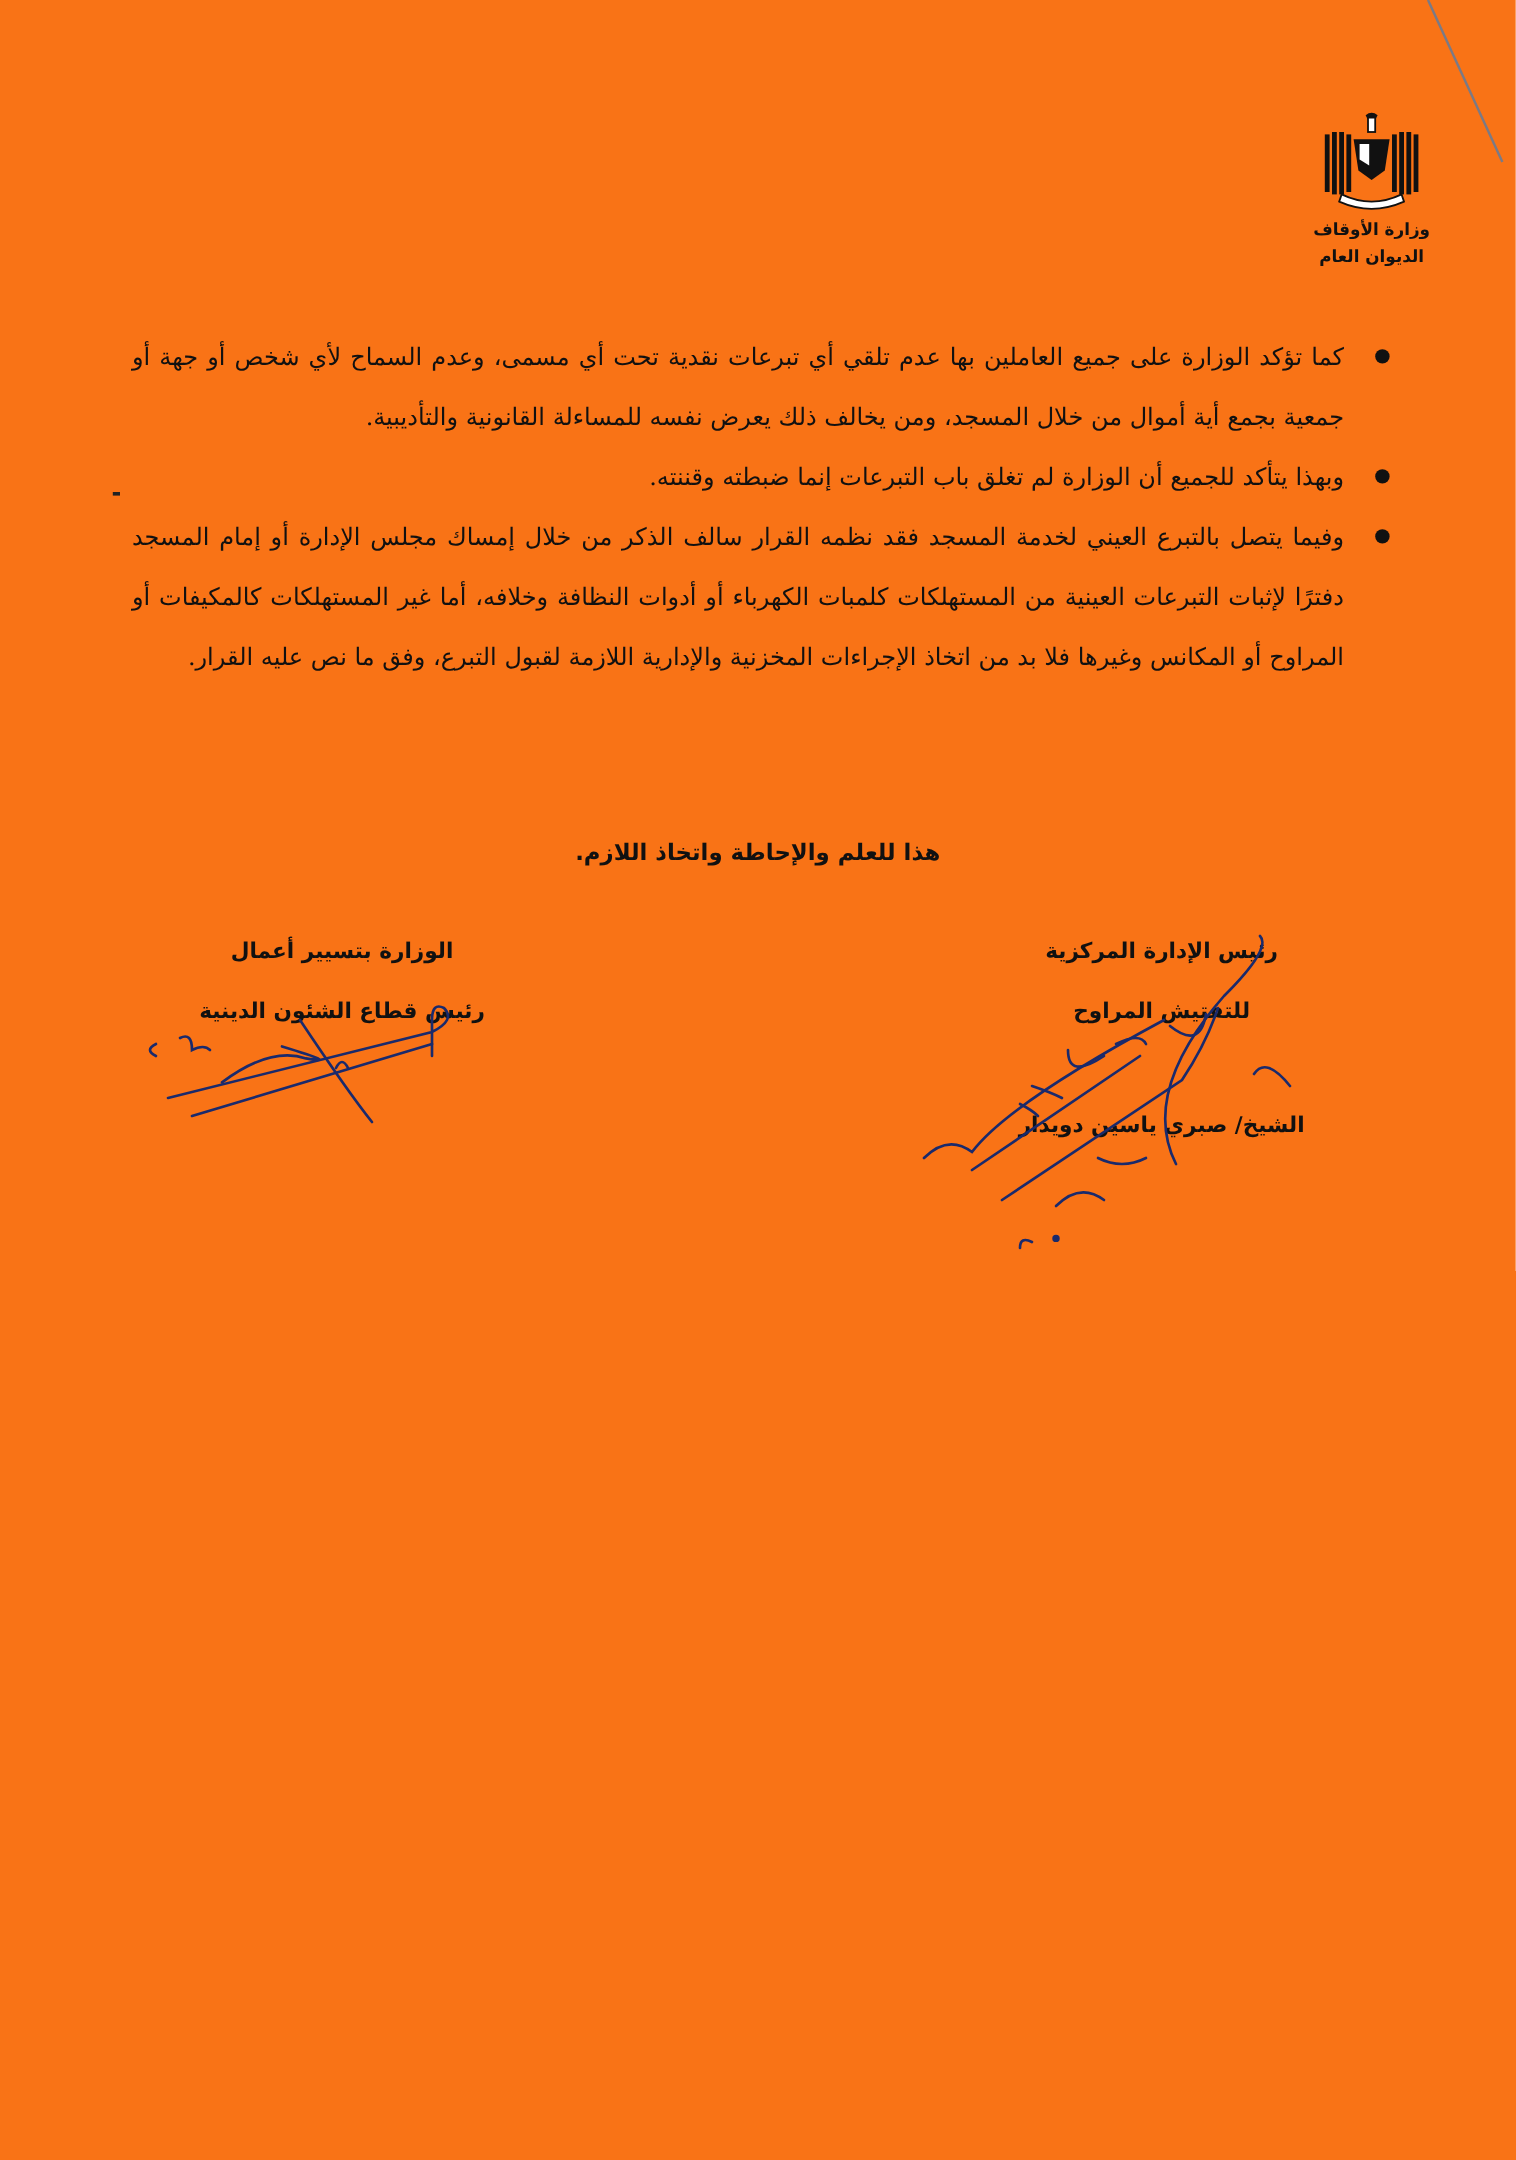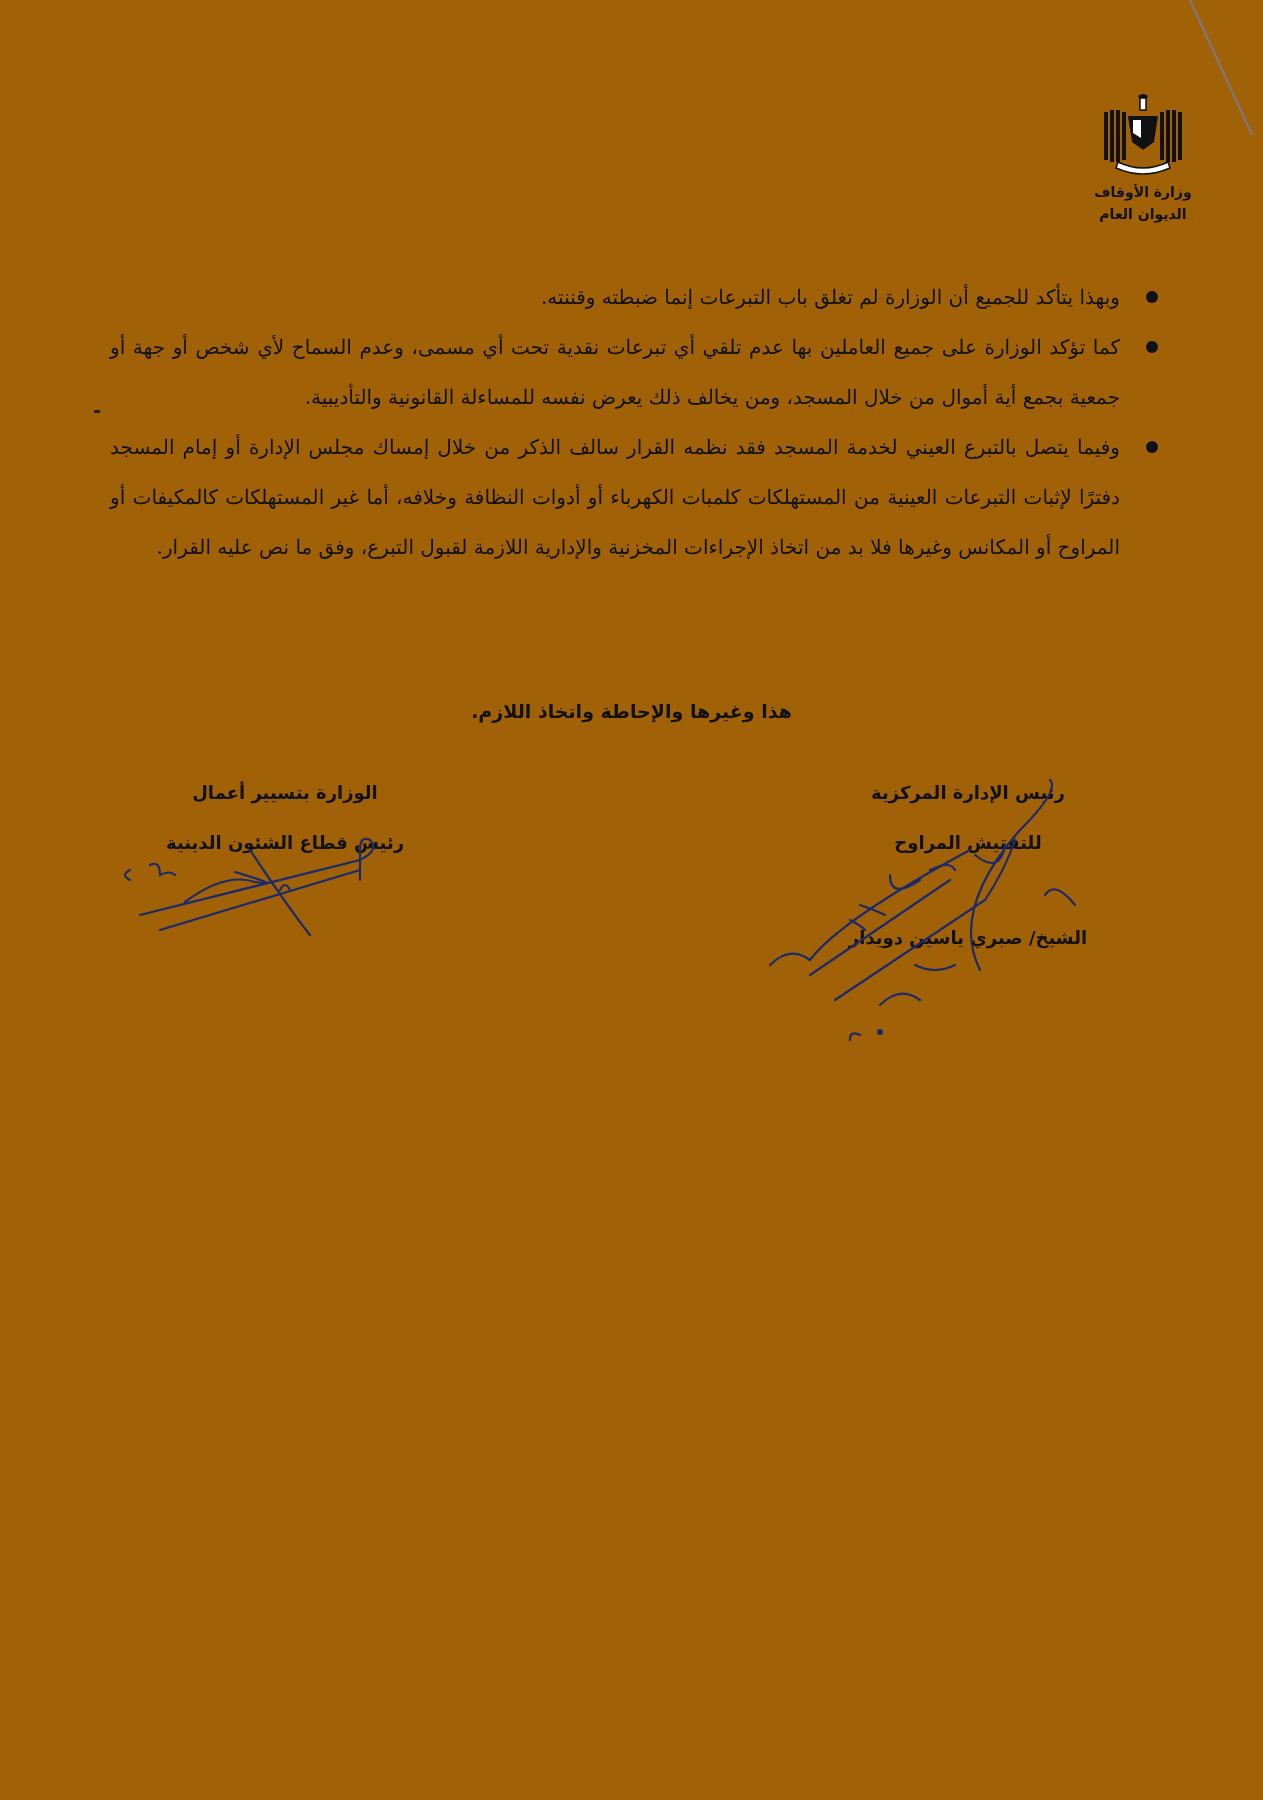--- a/index.html
+++ b/index.html
@@ -1,17 +1,17 @@
 <!DOCTYPE html>
 <html><head>
   <meta charset="utf-8">
   <style>
     html, body { margin: 0; padding: 0; background: #ffffff; }
     body { width: 1263px; height: 1800px; position: relative; overflow: hidden; font-family: "DejaVu Sans", sans-serif; color: #111; }
-    .page { position: absolute; left: 0; top: 0; width: 1263px; height: 1800px; background: #a16207; }
+    .page { position: absolute; left: 0; top: 0; width: 1263px; height: 1800px; background: #f97316; }
 
     .corner-line { position: absolute; left: 0; top: 0; width: 1263px; height: 140px; pointer-events: none; }
 
     .header { position: absolute; right: 70px; top: 90px; width: 100px; text-align: center; }
     .emblem { width: 90px; height: 90px; display: block; margin: 0 auto; }
     .ministry { font-family: "DejaVu Sans", sans-serif; font-weight: bold; font-size: 14px; line-height: 20px; direction: rtl; margin-top: 2px; }
 
     .body-text { position: absolute; right: 105px; left: 110px; top: 272px; direction: rtl; font-family: "DejaVu Serif", serif; font-size: 20px; line-height: 50px; text-align: justify; }
     .para { position: relative; padding-right: 38px; margin: 0; }
     .para .bullet { position: absolute; right: 0; top: 19px; width: 12px; height: 12px; border-radius: 50%; background: #111; }
@@ -58,33 +58,33 @@
     </svg>
     <div class="ministry">وزارة الأوقاف</div>
     <div class="ministry">الديوان العام</div>
   </div>
 
   <div class="mark"></div>
 
   <div class="body-text">
     <p class="para">
       <span class="bullet"></span>
-      <span class="text">وبهذا يتأكد للجميع أن الوزارة لم تغلق باب التبرعات إنما ضبطته وقننته.</span>
+      <span class="text">كما تؤكد الوزارة على جميع العاملين بها عدم تلقي أي تبرعات نقدية تحت أي مسمى، وعدم السماح لأي شخص أو جهة أو جمعية بجمع أية أموال من خلال المسجد، ومن يخالف ذلك يعرض نفسه للمساءلة القانونية والتأديبية.</span>
     </p>
     <p class="para">
       <span class="bullet"></span>
-      <span class="text">كما تؤكد الوزارة على جميع العاملين بها عدم تلقي أي تبرعات نقدية تحت أي مسمى، وعدم السماح لأي شخص أو جهة أو جمعية بجمع أية أموال من خلال المسجد، ومن يخالف ذلك يعرض نفسه للمساءلة القانونية والتأديبية.</span>
+      <span class="text">وبهذا يتأكد للجميع أن الوزارة لم تغلق باب التبرعات إنما ضبطته وقننته.</span>
     </p>
     <p class="para">
       <span class="bullet"></span>
       <span class="text">وفيما يتصل بالتبرع العيني لخدمة المسجد فقد نظمه القرار سالف الذكر من خلال إمساك مجلس الإدارة أو إمام المسجد دفترًا لإثبات التبرعات العينية من المستهلكات كلمبات الكهرباء أو أدوات النظافة وخلافه، أما غير المستهلكات كالمكيفات أو المراوح أو المكانس وغيرها فلا بد من اتخاذ الإجراءات المخزنية والإدارية اللازمة لقبول التبرع، وفق ما نص عليه القرار.</span>
     </p>
   </div>
 
-  <div class="closing">هذا وغيرها والإحاطة واتخاذ اللازم.</div>
+  <div class="closing">هذا للعلم والإحاطة واتخاذ اللازم.</div>
 
   <div class="sig sig-right">
     <span class="line">رئيس الإدارة المركزية</span>
     <span class="line">للتفتيش المراوح</span>
     <span class="line name">الشيخ/ صبري ياسين دويدار</span>
   </div>
 
   <div class="sig sig-left">
     <span class="line">الوزارة بتسيير أعمال</span>
     <span class="line">رئيس قطاع الشئون الدينية</span>

